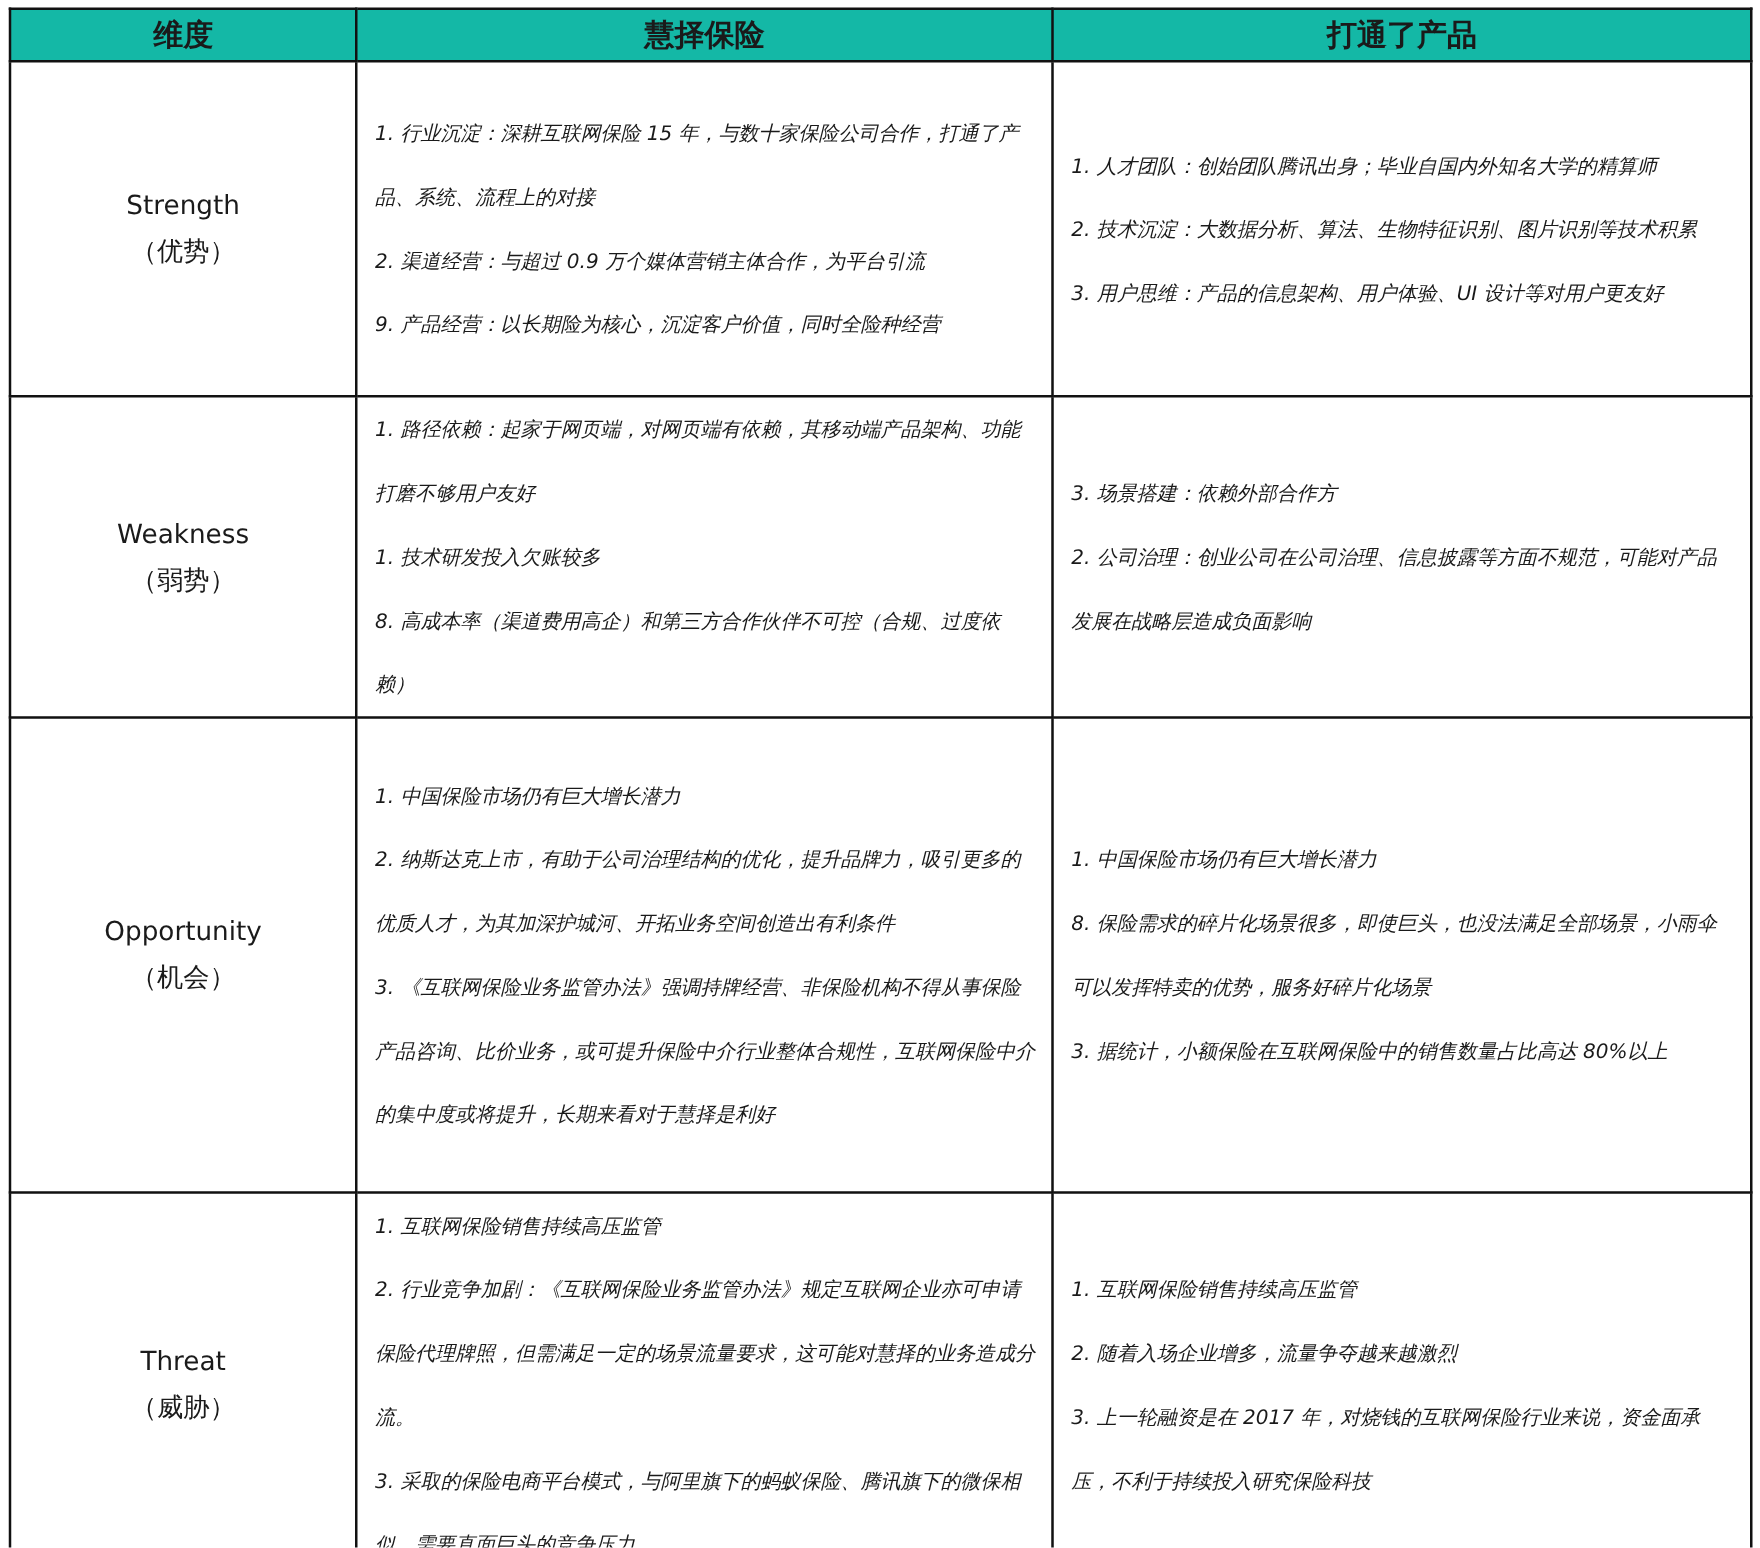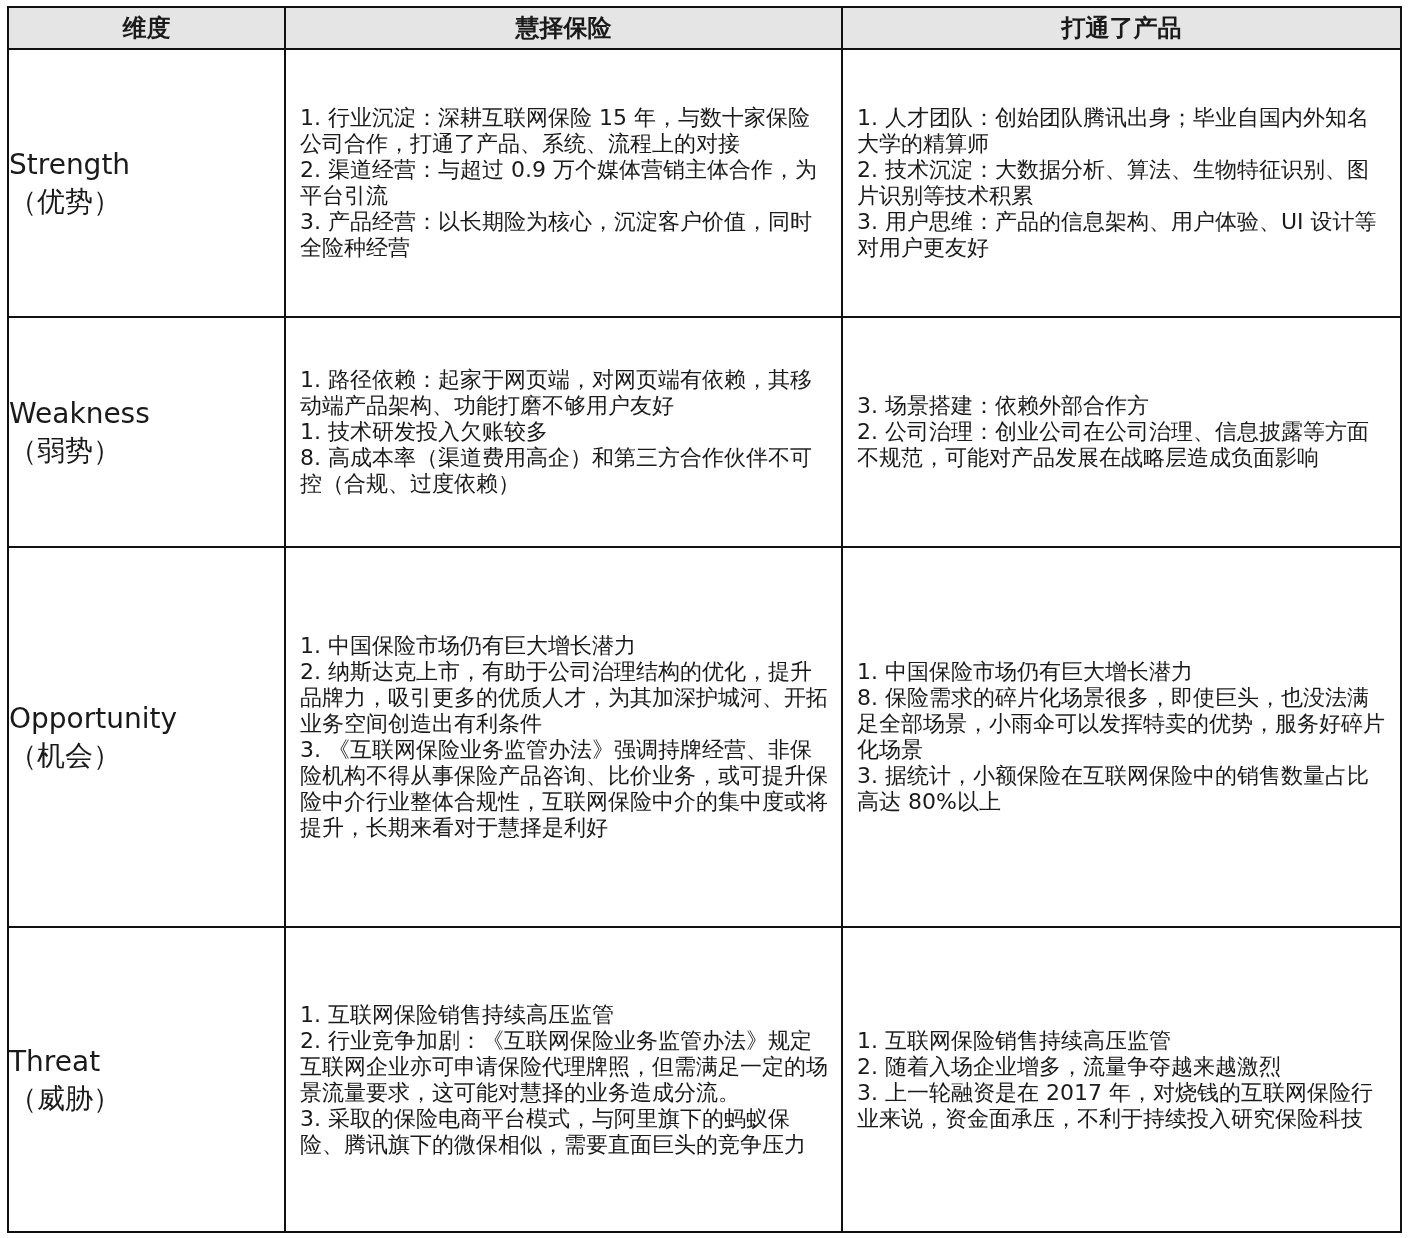--- a/index.html
+++ b/index.html
@@ -12,36 +12,38 @@
     table-layout: fixed;
     font-family: "DejaVu Sans", "Liberation Sans", sans-serif;
     color: #1a1a1a;
   }
   .swot-table td, .swot-table th {
     border: 2px solid #111111;
     padding: 0;
     vertical-align: middle;
   }
   .swot-table th {
-    background: #e5e5e5;
+    background: #14b8a6;
     height: 40px;
     font-size: 24px;
     font-weight: bold;
     text-align: center;
   }
   .dim-cell {
-    font-size: 28px;
+    text-align: center;
+    font-size: 21px;
     line-height: 37px;
   }
   .dim-en, .dim-cn { display: block; }
   .content-cell {
     padding: 0 12px 0 14px !important;
-    font-size: 22px;
-    line-height: 26px;
+    font-size: 16px;
+    line-height: 51px;
     word-break: break-all;
+    font-style: italic;
   }
   .item { display: block; }
   .row-s { height: 268px; }
   .row-w { height: 230px; }
   .row-o { height: 380px; }
   .row-t { height: 305px; }
   col.c1 { width: 277px; }
   col.c2 { width: 557px; }
   col.c3 { width: 559px; }
 </style>
@@ -64,21 +66,21 @@
   <tbody>
 
     <tr class="row-s">
       <td class="dim-cell">
         <span class="dim-en">Strength</span>
         <span class="dim-cn">（优势）</span>
       </td>
       <td class="content-cell">
         <span class="item">1. 行业沉淀：深耕互联网保险 15 年，与数十家保险公司合作，打通了产品、系统、流程上的对接</span>
         <span class="item">2. 渠道经营：与超过 0.9 万个媒体营销主体合作，为平台引流</span>
-        <span class="item">3. 产品经营：以长期险为核心，沉淀客户价值，同时全险种经营</span>
+        <span class="item">9. 产品经营：以长期险为核心，沉淀客户价值，同时全险种经营</span>
       </td>
       <td class="content-cell">
         <span class="item">1. 人才团队：创始团队腾讯出身；毕业自国内外知名大学的精算师</span>
         <span class="item">2. 技术沉淀：大数据分析、算法、生物特征识别、图片识别等技术积累</span>
         <span class="item">3. 用户思维：产品的信息架构、用户体验、UI 设计等对用户更友好</span>
       </td>
     </tr>
 
     <tr class="row-w">
       <td class="dim-cell">

